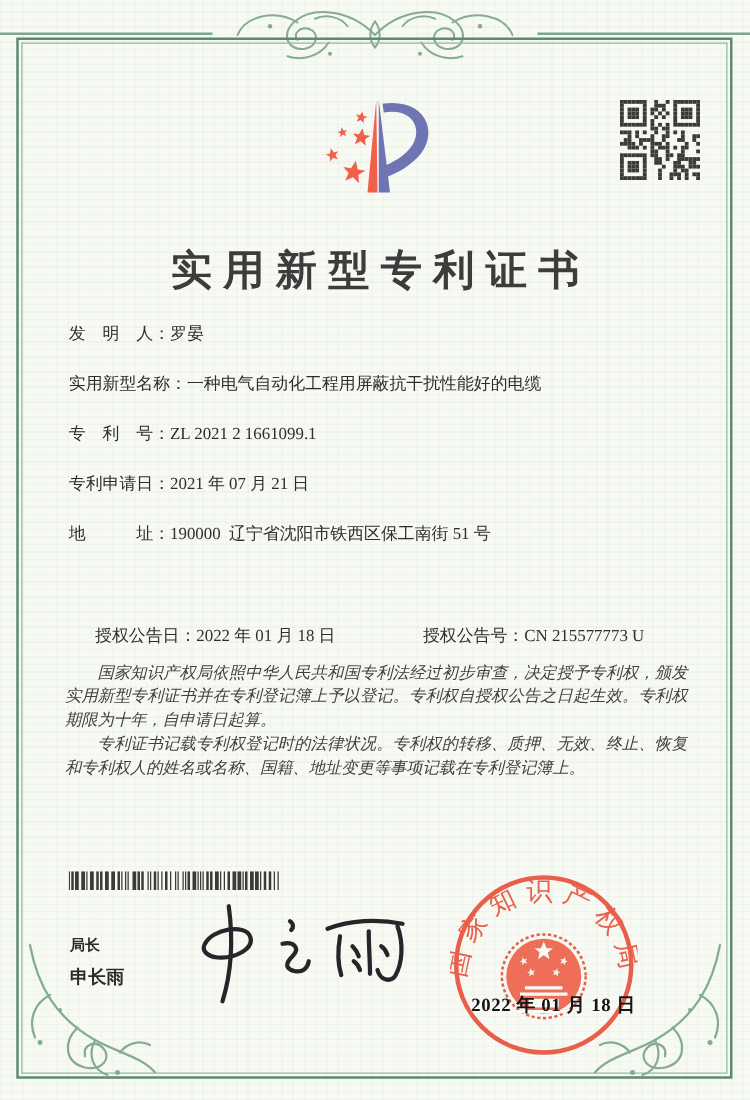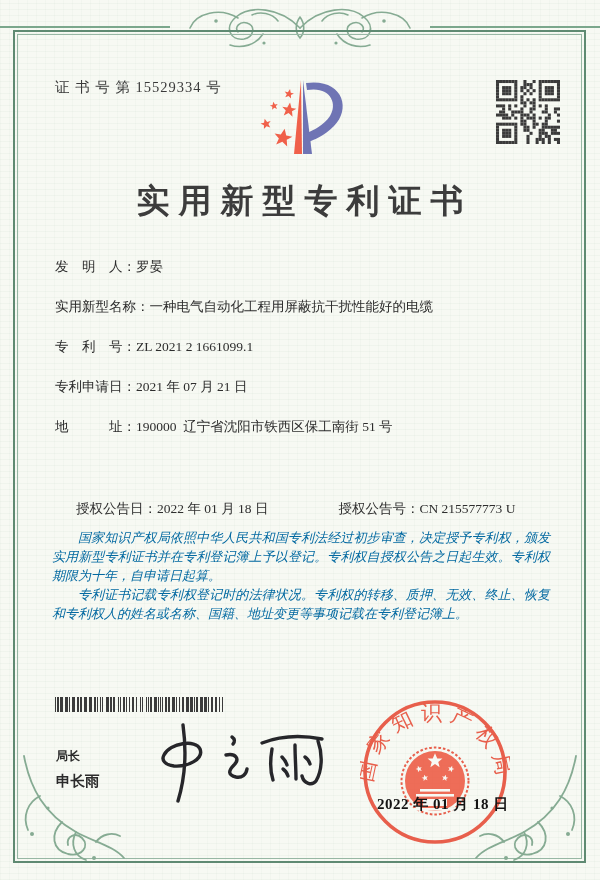--- a/index.html
+++ b/index.html
@@ -24,37 +24,37 @@
   .frame-inner{position:absolute;inset:2px;border:1px solid #97b7a4;}
   .corner{position:absolute;z-index:3;}
   .corner.bl{left:10px;bottom:14px;}
   .corner.br{right:10px;bottom:14px;transform:scaleX(-1);}
 
   .cert-no{position:absolute;left:55px;top:78px;font-size:14.5px;letter-spacing:1px;color:#3a3a3a;}
   .logo{position:absolute;left:246px;top:74px;}
   .qr{position:absolute;left:496px;top:80px;}
 
   .title{
-    position:absolute;left:0;right:0;top:178px;margin:1px;text-align:center;
+    position:absolute;left:0;right:0;top:178px;margin:16px;text-align:center;
     font-size:33px;font-weight:600;letter-spacing:9px;padding-left:9px;color:#3c3c3c;
   }
 
   .fields{position:absolute;left:55px;top:258px;right:40px;}
   .field-row{height:40px;font-size:13.5px;color:#2d2d2d;}
   .field-label{display:inline-block;white-space:pre-wrap;}
   .field-value{white-space:pre-wrap;}
 
   .grant-row{position:absolute;left:55px;top:500px;right:40px;font-size:13.5px;}
   .grant-pair{display:inline-block;margin-left:21px;}
   .grant-pair.first{width:238px;}
 
   .body-text{position:absolute;left:52px;right:50px;top:528px;}
   .body-text p{
     margin:0;text-indent:2em;font-size:13px;line-height:19px;text-align:justify;
-    font-style:italic;color:#0369a1;
+    font-style:italic;color:#404040;
   }
 
   .barcode{position:absolute;left:55px;top:697px;}
   .signoff-title{position:absolute;left:56px;top:748px;font-family:"Liberation Sans","DejaVu Sans",sans-serif;font-size:12px;font-weight:600;color:#2b2b2b;}
   .signoff-name{position:absolute;left:56px;top:772px;font-family:Liberation Serif, serif;font-size:14.5px;font-weight:600;color:#2b2b2b;}
   .signature{position:absolute;left:150px;top:713px;z-index:4;}
 
   .seal{position:absolute;left:360px;top:697px;z-index:5;}
   .seal-date{position:absolute;left:377px;top:795px;z-index:6;font-size:15px;font-weight:700;color:#141414;letter-spacing:0.5px;white-space:pre-wrap;}
 
@@ -117,21 +117,20 @@
       <path d="M66,82 C60,94 64,106 76,110"></path>
       <path d="M86,92 C92,84 102,82 110,86"></path>
     </g>
     <g fill="#86ab93">
       <circle cx="22" cy="84" r="2"></circle>
         <circle cx="84" cy="108" r="2"></circle>
         <circle cx="38" cy="58" r="1.6"></circle>
     </g>
   </svg>
 
-  <div class="cert-no">证 书 号 第 15529334 号</div>
 
   <svg class="logo" width="112" height="90" viewBox="0 0 112 90">
     <defs>
       <path id="star" d="M0,-10 L2.9,-3.1 L9.5,-3.1 L4.2,1.2 L5.9,8.1 L0,4 L-5.9,8.1 L-4.2,1.2 L-9.5,-3.1 L-2.9,-3.1 Z"></path>
     </defs>
     <g fill="#f0604a">
       <use href="#star" transform="translate(43,20) scale(0.5) rotate(12)"></use>
       <use href="#star" transform="translate(28,32) scale(0.42) rotate(-10)"></use>
       <use href="#star" transform="translate(43,36) scale(0.75) rotate(8)"></use>
       <use href="#star" transform="translate(20,50) scale(0.55) rotate(-14)"></use>

